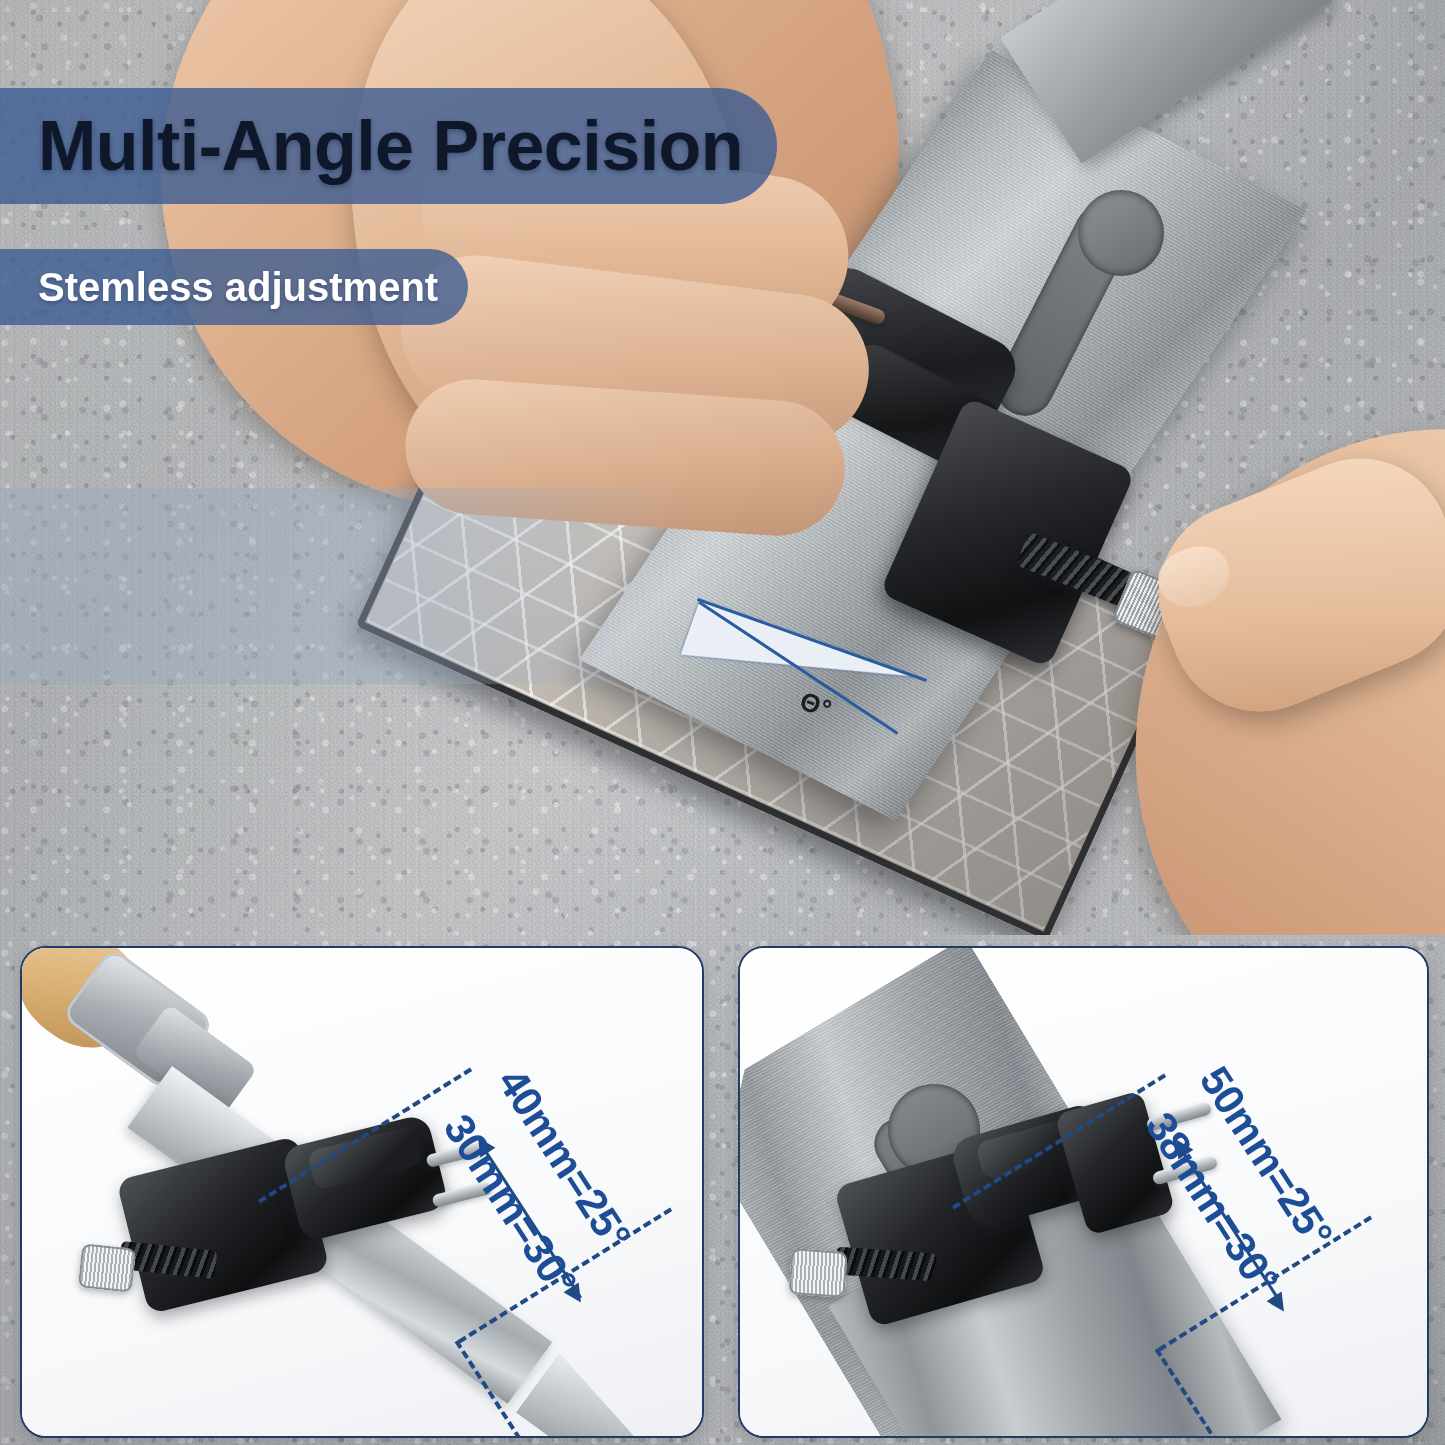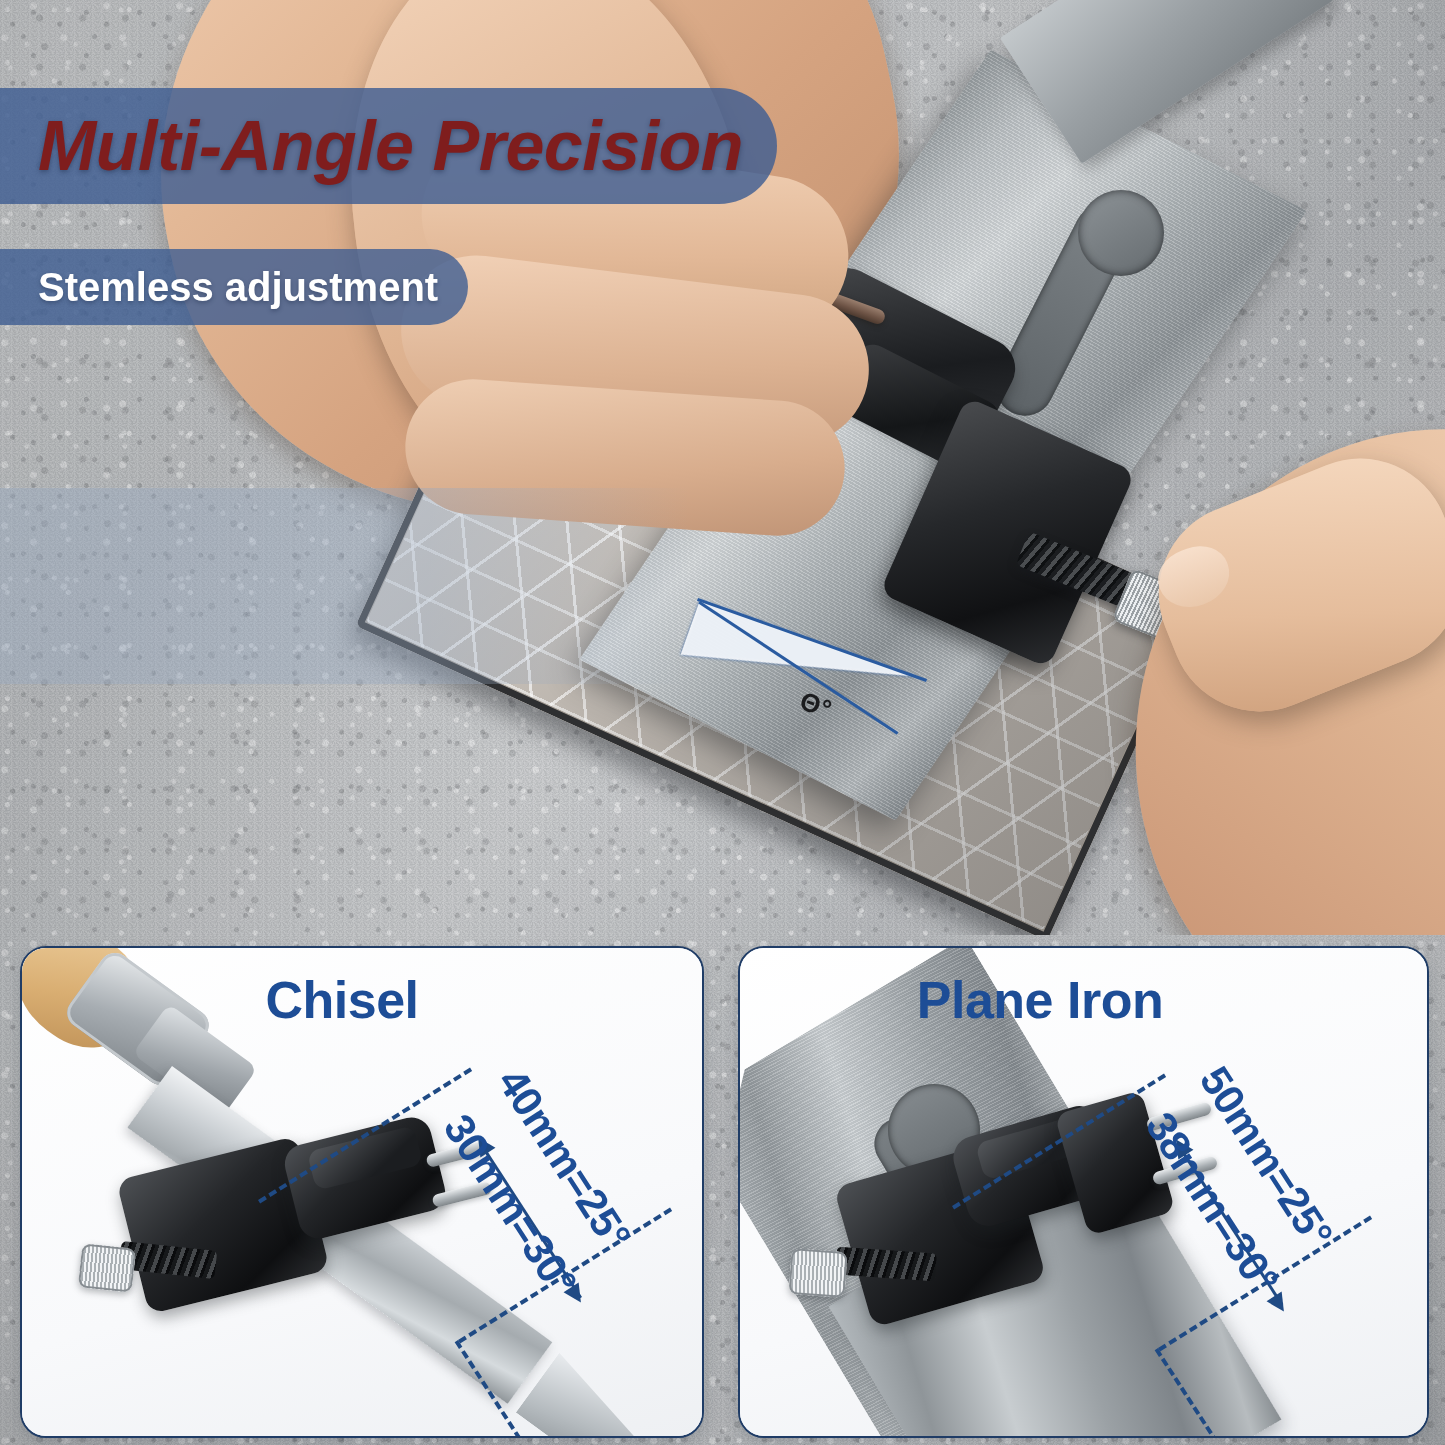--- a/index.html
+++ b/index.html
@@ -123,22 +123,22 @@
     background:linear-gradient(200deg,#f2d2b7,#e0b694 45%,#c69070 100%);border-radius:50% 45% 48% 52%;}
   .thumb-r{left:1160px;top:480px;width:300px;height:210px;transform:rotate(-22deg);
     background:linear-gradient(200deg,#f6dac1,#e5bd9c 60%,#cd9e7a);border-radius:90px;}
   .nail{position:absolute;left:1158px;top:548px;width:72px;height:58px;transform:rotate(-20deg);
     border-radius:46% 46% 50% 50%;background:linear-gradient(180deg,#f9e3d1,#eac9ad);opacity:.85;}
 
   
   .bar{position:absolute;display:flex;align-items:center;}
   .bar-title{left:-40px;top:88px;height:116px;padding:0 34px 0 78px;
     background:rgba(63,94,146,.82);border-radius:0 58px 58px 0;}
-  .bar-title span{color:#7f1d1d;font-size:70px;font-weight:700;line-height:1;letter-spacing:-.5px;
-    text-shadow:0 2px 5px rgba(25,40,70,.45);white-space:nowrap;font-style:italic;}
+  .bar-title span{color:#0f172a;font-size:70px;font-weight:700;line-height:1;letter-spacing:-.5px;
+    text-shadow:0 2px 5px rgba(25,40,70,.45);white-space:nowrap;}
   .bar-sub{left:-40px;top:249px;height:76px;padding:0 30px 0 78px;
     background:rgba(63,94,146,.80);border-radius:0 38px 38px 0;}
   .bar-sub span{color:#fff;font-size:40px;font-weight:600;line-height:1;
     text-shadow:0 2px 4px rgba(25,40,70,.40);white-space:nowrap;}
 
   .body-band{position:absolute;left:0;top:488px;width:690px;height:196px;
     background:linear-gradient(90deg, rgba(150,168,192,.42) 0%, rgba(150,168,192,.40) 62%, rgba(150,168,192,0) 100%);}
   .body-copy{position:absolute;left:28px;top:498px;width:600px;color:#fff;font-size:34px;font-weight:600;
     line-height:58px;text-shadow:0 2px 5px rgba(55,62,75,.55);}
 
@@ -281,21 +281,20 @@
       <div class="dash" style="left:436px;top:392px;width:250px;transform:rotate(-32deg);transform-origin:0 0;"></div>
       <div class="dash" style="left:436px;top:392px;width:165px;transform:rotate(57deg);transform-origin:0 0;"></div>
 
       <div class="dimline" style="left:462px;top:198px;width:180px;transform:rotate(57deg);transform-origin:0 0;"></div>
       <div class="arrowhead" style="left:452px;top:188px;border-left:9px solid transparent;border-right:9px solid transparent;border-bottom:18px solid #1f4a84;transform:rotate(-33deg);"></div>
       <div class="arrowhead" style="left:545px;top:338px;border-left:9px solid transparent;border-right:9px solid transparent;border-top:18px solid #1f4a84;transform:rotate(-33deg);"></div>
 
       <div class="dimtext" style="left:506px;top:112px;transform:rotate(57deg);transform-origin:0 0;">40mm=25°</div>
       <div class="dimtext" style="left:452px;top:158px;transform:rotate(57deg);transform-origin:0 0;">30mm=30°</div>
 
-      <div class="card-title">Chisel</div>
     </div>
 
     <div class="card card-right">
       <div class="card-bg"></div>
 
       <div class="pi-blade">
         <div class="pi-brush"></div>
       </div>
       <div class="pi-slot"></div>
       <div class="pi-hole"></div>
@@ -314,17 +313,16 @@
       <div class="dash" style="left:418px;top:400px;width:250px;transform:rotate(-32deg);transform-origin:0 0;"></div>
       <div class="dash" style="left:418px;top:400px;width:170px;transform:rotate(57deg);transform-origin:0 0;"></div>
 
       <div class="dimline" style="left:442px;top:200px;width:186px;transform:rotate(57deg);transform-origin:0 0;"></div>
       <div class="arrowhead" style="left:432px;top:190px;border-left:9px solid transparent;border-right:9px solid transparent;border-bottom:18px solid #1f4a84;transform:rotate(-33deg);"></div>
       <div class="arrowhead" style="left:530px;top:347px;border-left:9px solid transparent;border-right:9px solid transparent;border-top:18px solid #1f4a84;transform:rotate(-33deg);"></div>
 
       <div class="dimtext" style="left:490px;top:110px;transform:rotate(57deg);transform-origin:0 0;">50mm=25°</div>
       <div class="dimtext" style="left:436px;top:156px;transform:rotate(57deg);transform-origin:0 0;">38mm=30°</div>
 
-      <div class="card-title">Plane Iron</div>
     </div>
 
   </div>
 </div>
 
 </body></html>

